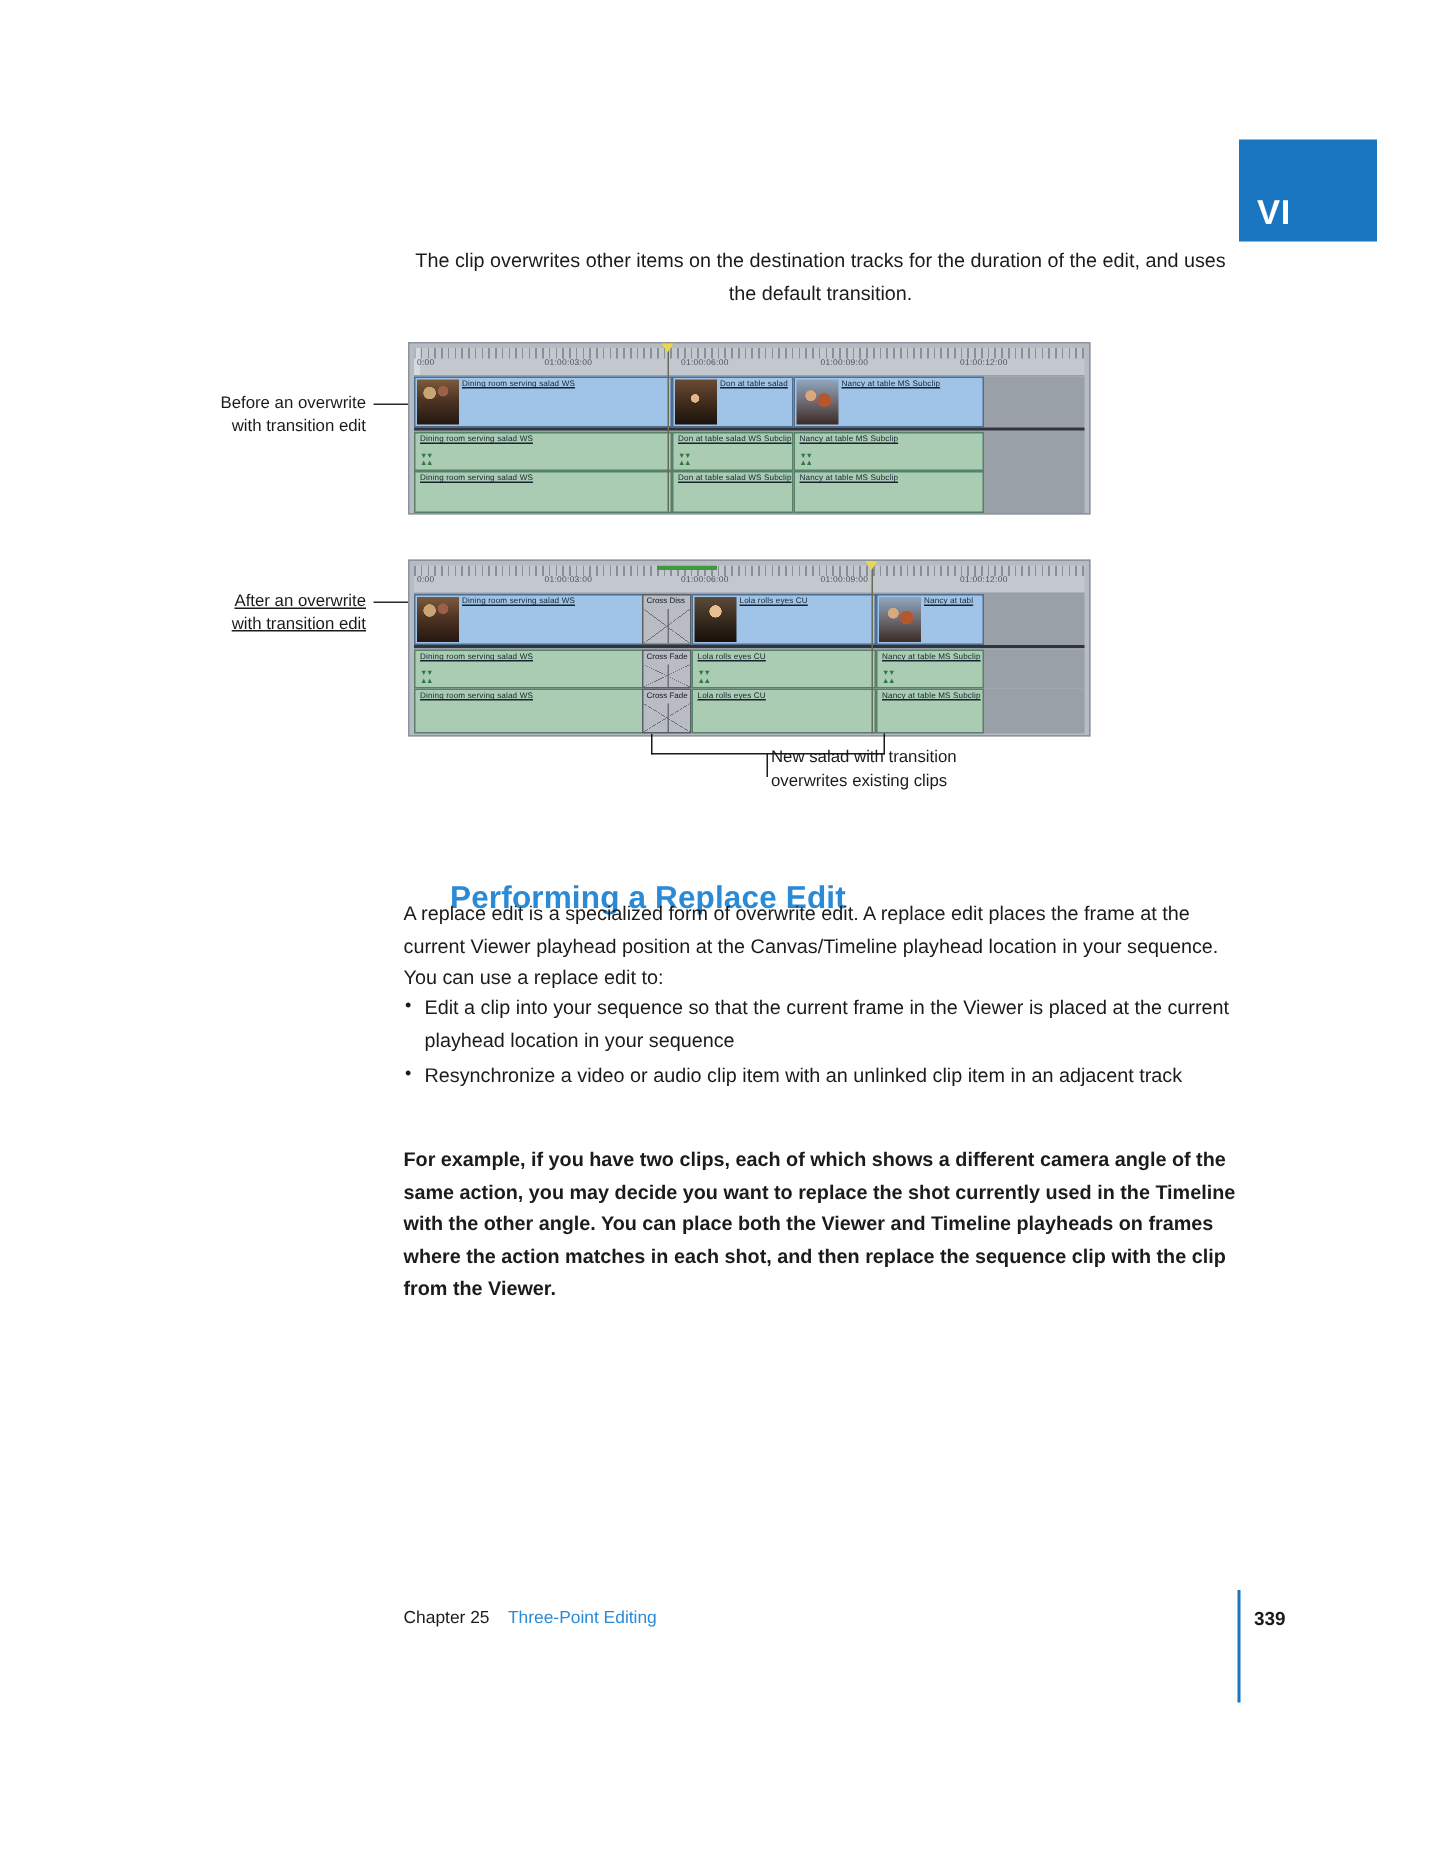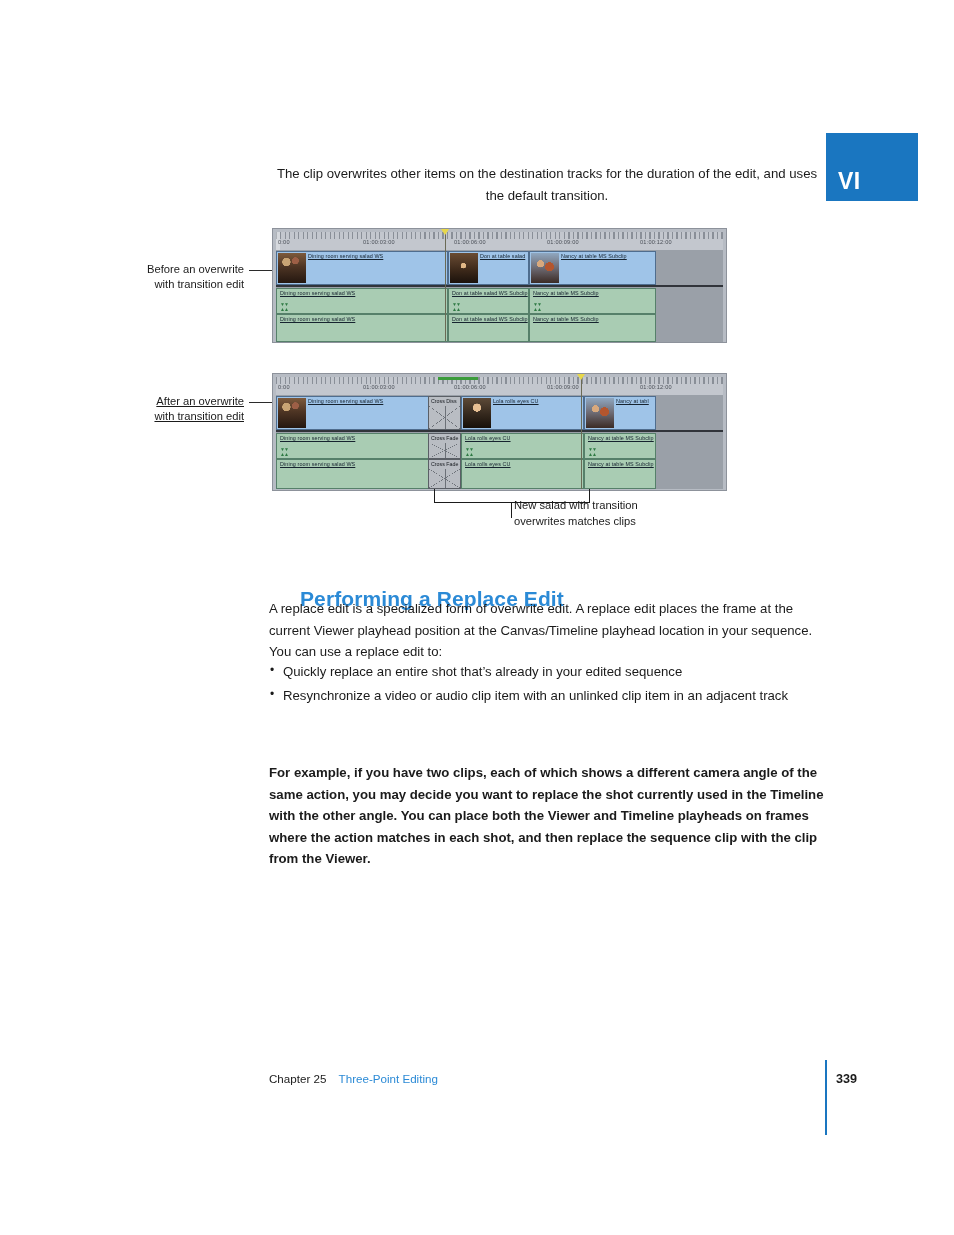--- a/index.html
+++ b/index.html
@@ -26,21 +26,20 @@
     background: #1a76c0;
     color: #ffffff;
     font-size: 23px;
     font-weight: bold;
     display: flex;
     align-items: flex-end;
     justify-content: flex-start;
     padding: 0 0 6px 12px;
     box-sizing: border-box;
     letter-spacing: .5px;
-    margin-top: 40px;
   }
 
   
   .col {
     position: absolute;
     left: 269px;
     width: 556px;
   }
   p.body {
     margin: 0 0 0 0;
@@ -488,32 +487,32 @@
 </div>
 
 <div class="bracket">
   <div class="lstub"></div>
   <div class="rstub"></div>
   <div class="hline"></div>
   <div class="drop"></div>
 </div>
 <div class="callout-bottom">
   <div>New salad with transition</div>
-  <div>overwrites matches clips</div>
+  <div>overwrites existing clips</div>
 </div>
 
 <h2 class="h2">Performing a Replace Edit</h2>
 
 <div class="col sec-body">
   <p class="body">A replace edit is a specialized form of overwrite edit. A replace edit places the frame at the current Viewer playhead position at the Canvas/Timeline playhead location in your sequence. You can use a replace edit to:</p>
 </div>
 
 <div class="col bullets">
   <ul>
-    <li>Quickly replace an entire shot that’s already in your edited sequence</li>
+    <li>Edit a clip into your sequence so that the current frame in the Viewer is placed at the current playhead location in your sequence</li>
     <li>Resynchronize a video or audio clip item with an unlinked clip item in an adjacent track</li>
   </ul>
 </div>
 
 <div class="col example">
   <p class="body">For example, if you have two clips, each of which shows a different camera angle of the same action, you may decide you want to replace the shot currently used in the Timeline with the other angle. You can place both the Viewer and Timeline playheads on frames where the action matches in each shot, and then replace the sequence clip with the clip from the Viewer.</p>
 </div>
 
 <div class="footer">
   <span class="ch">Chapter 25</span>

